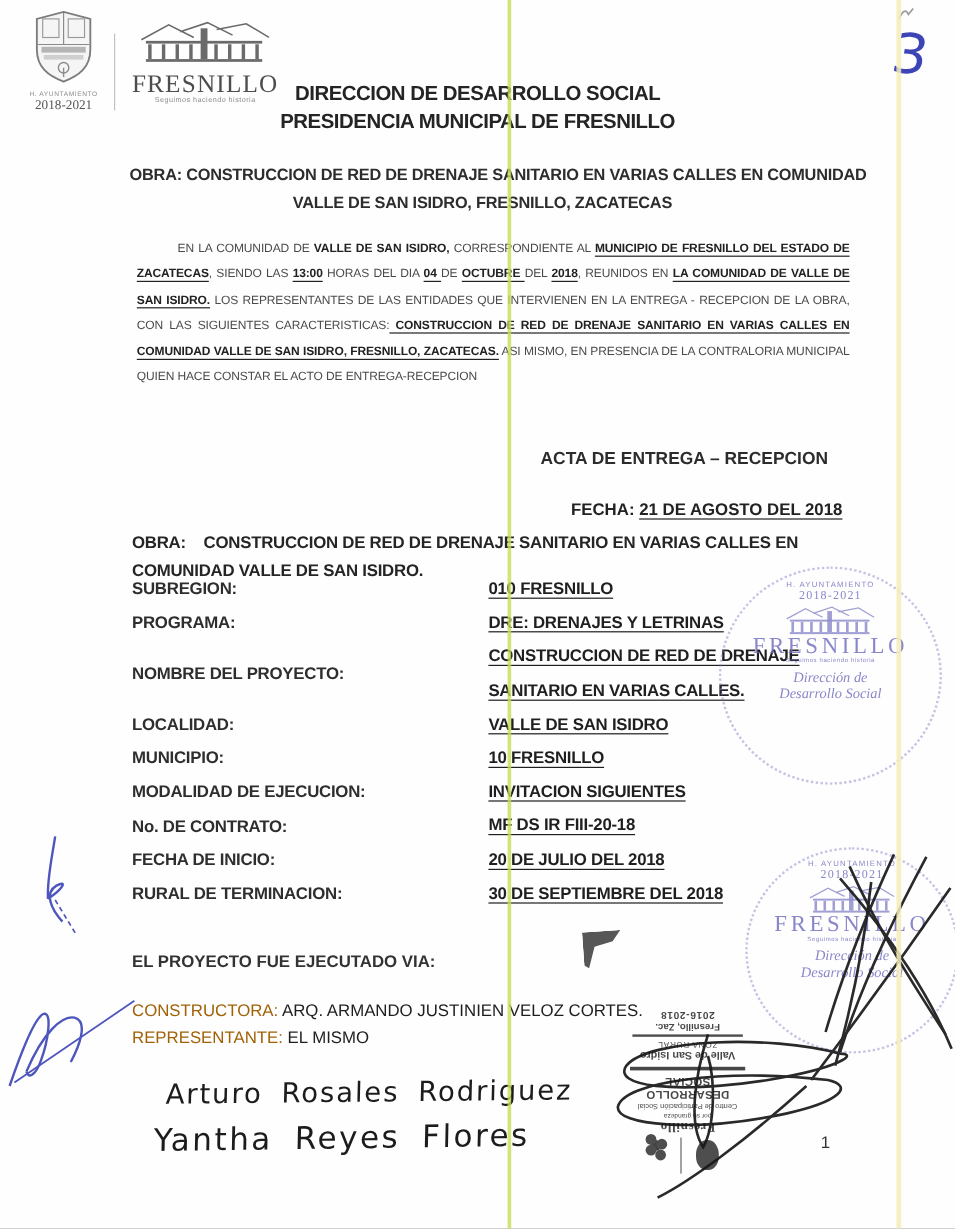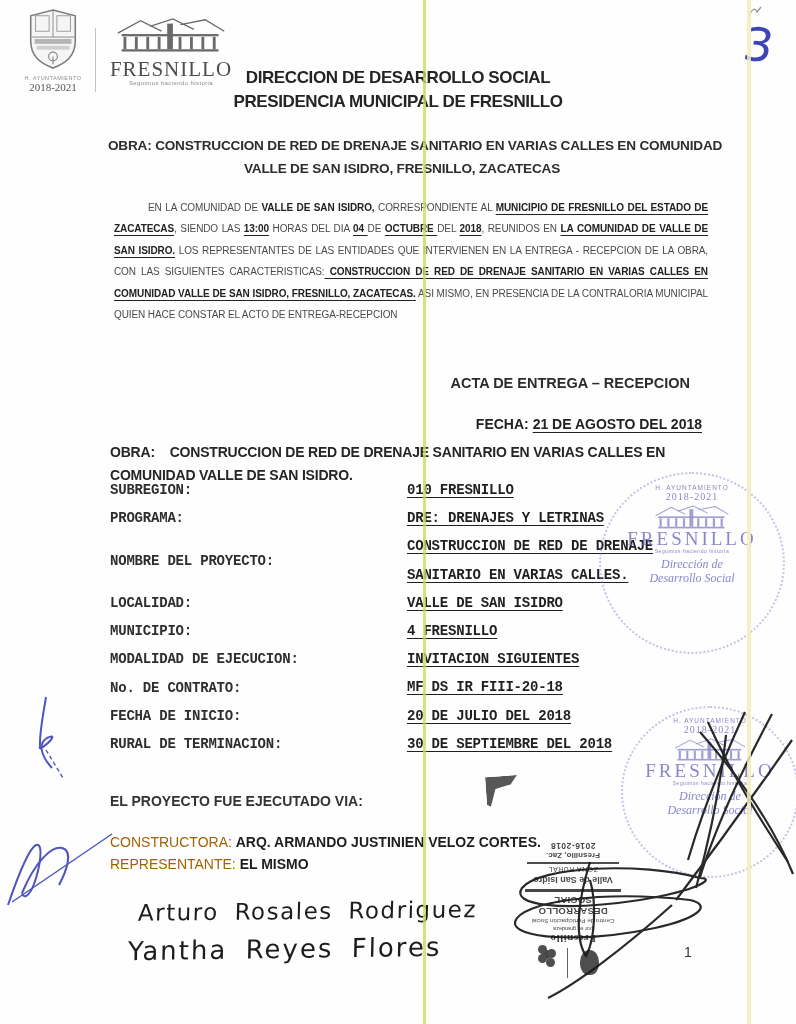--- a/index.html
+++ b/index.html
@@ -26,33 +26,33 @@
   .main-par{left:114px;top:187px;width:594px;font-size:10px;line-height:21.4px;
             text-align:justify;text-indent:34px;color:#4a4a4a;letter-spacing:-.1px;}
   .seg-p{color:#4a4a4a;}
   .seg-b{font-weight:700;color:#222;}
   .seg-bu{font-weight:700;color:#222;text-decoration:underline;text-decoration-thickness:1.3px;text-underline-offset:3px;}
   
   .acta-title{left:110px;top:375px;width:580px;text-align:right;font-weight:700;font-size:14.5px;color:#2c2c2c;}
   .fecha-line{left:110px;top:416px;width:592px;text-align:right;font-weight:700;font-size:14px;color:#222;}
   .obra-row{left:110px;top:441px;width:600px;font-weight:700;font-size:14px;line-height:22.5px;color:#252525;letter-spacing:-.2px;}
   
-  .details{left:110px;top:476px;width:600px;font-size:14px;font-family:Liberation Mono, monospace;}
+  .details{left:110px;top:476px;width:600px;font-size:14px;}
   .drow{display:flex;align-items:center;}
   .dlabel{flex:0 0 297px;font-weight:700;color:#2e2e2e;letter-spacing:-.2px;}
   .dvalues{display:flex;flex-direction:column;}
   .dval{font-weight:700;color:#1f1f1f;line-height:28.2px;text-decoration:underline;
         text-decoration-thickness:1.4px;text-underline-offset:3px;letter-spacing:-.2px;}
   .u{text-decoration:underline;text-decoration-thickness:1.3px;text-underline-offset:3px;}
   
   .l-ejecutado{left:110px;top:793px;font-weight:700;font-size:14px;color:#333;}
   .l-construct{left:110px;top:834px;font-size:14px;}
   .l-represent{left:110px;top:856px;font-size:14px;}
   .flabel{color:#a16207;}
-  .fvalue{font-weight:700;color:#1e1e1e;}
+  .fvalue{font-weight:400;color:#1e1e1e;}
   
   .hand{font-family:"DejaVu Sans",sans-serif;color:#1c1c1c;white-space:nowrap;}
   .hand1{left:138px;top:898px;font-size:23px;letter-spacing:1.5px;word-spacing:7px;transform:rotate(-.6deg) skewX(-2deg);}
   .hand2{left:128px;top:934px;font-size:26px;letter-spacing:2px;word-spacing:8px;transform:rotate(-.8deg) skewX(-2deg);}
   .hand-mark-3{left:744px;top:18px;font-size:46px;color:#3c44b6;font-family:"DejaVu Sans",sans-serif;transform:rotate(5deg) skewX(-5deg);z-index:30;}
   .page-num{left:684px;top:944px;font-size:14px;color:#333;}
   
   .stamp-round{border-radius:50%;border:2px dotted rgba(126,124,197,.45);
                display:flex;flex-direction:column;align-items:center;text-align:center;
                color:rgba(116,114,192,.85);z-index:20;background:rgba(255,255,255,0);}
@@ -179,21 +179,21 @@
     <div class="drow">
       <span class="dlabel">LOCALIDAD:</span>
       <span class="dvalues">
           <span class="dval">VALLE DE SAN ISIDRO</span>
         </span>
     </div>
 
     <div class="drow">
       <span class="dlabel">MUNICIPIO:</span>
       <span class="dvalues">
-          <span class="dval">4 FRESNILLO</span>
+          <span class="dval">10 FRESNILLO</span>
         </span>
     </div>
 
     <div class="drow">
       <span class="dlabel">MODALIDAD DE EJECUCION:</span>
       <span class="dvalues">
           <span class="dval">INVITACION SIGUIENTES</span>
         </span>
     </div>
 

